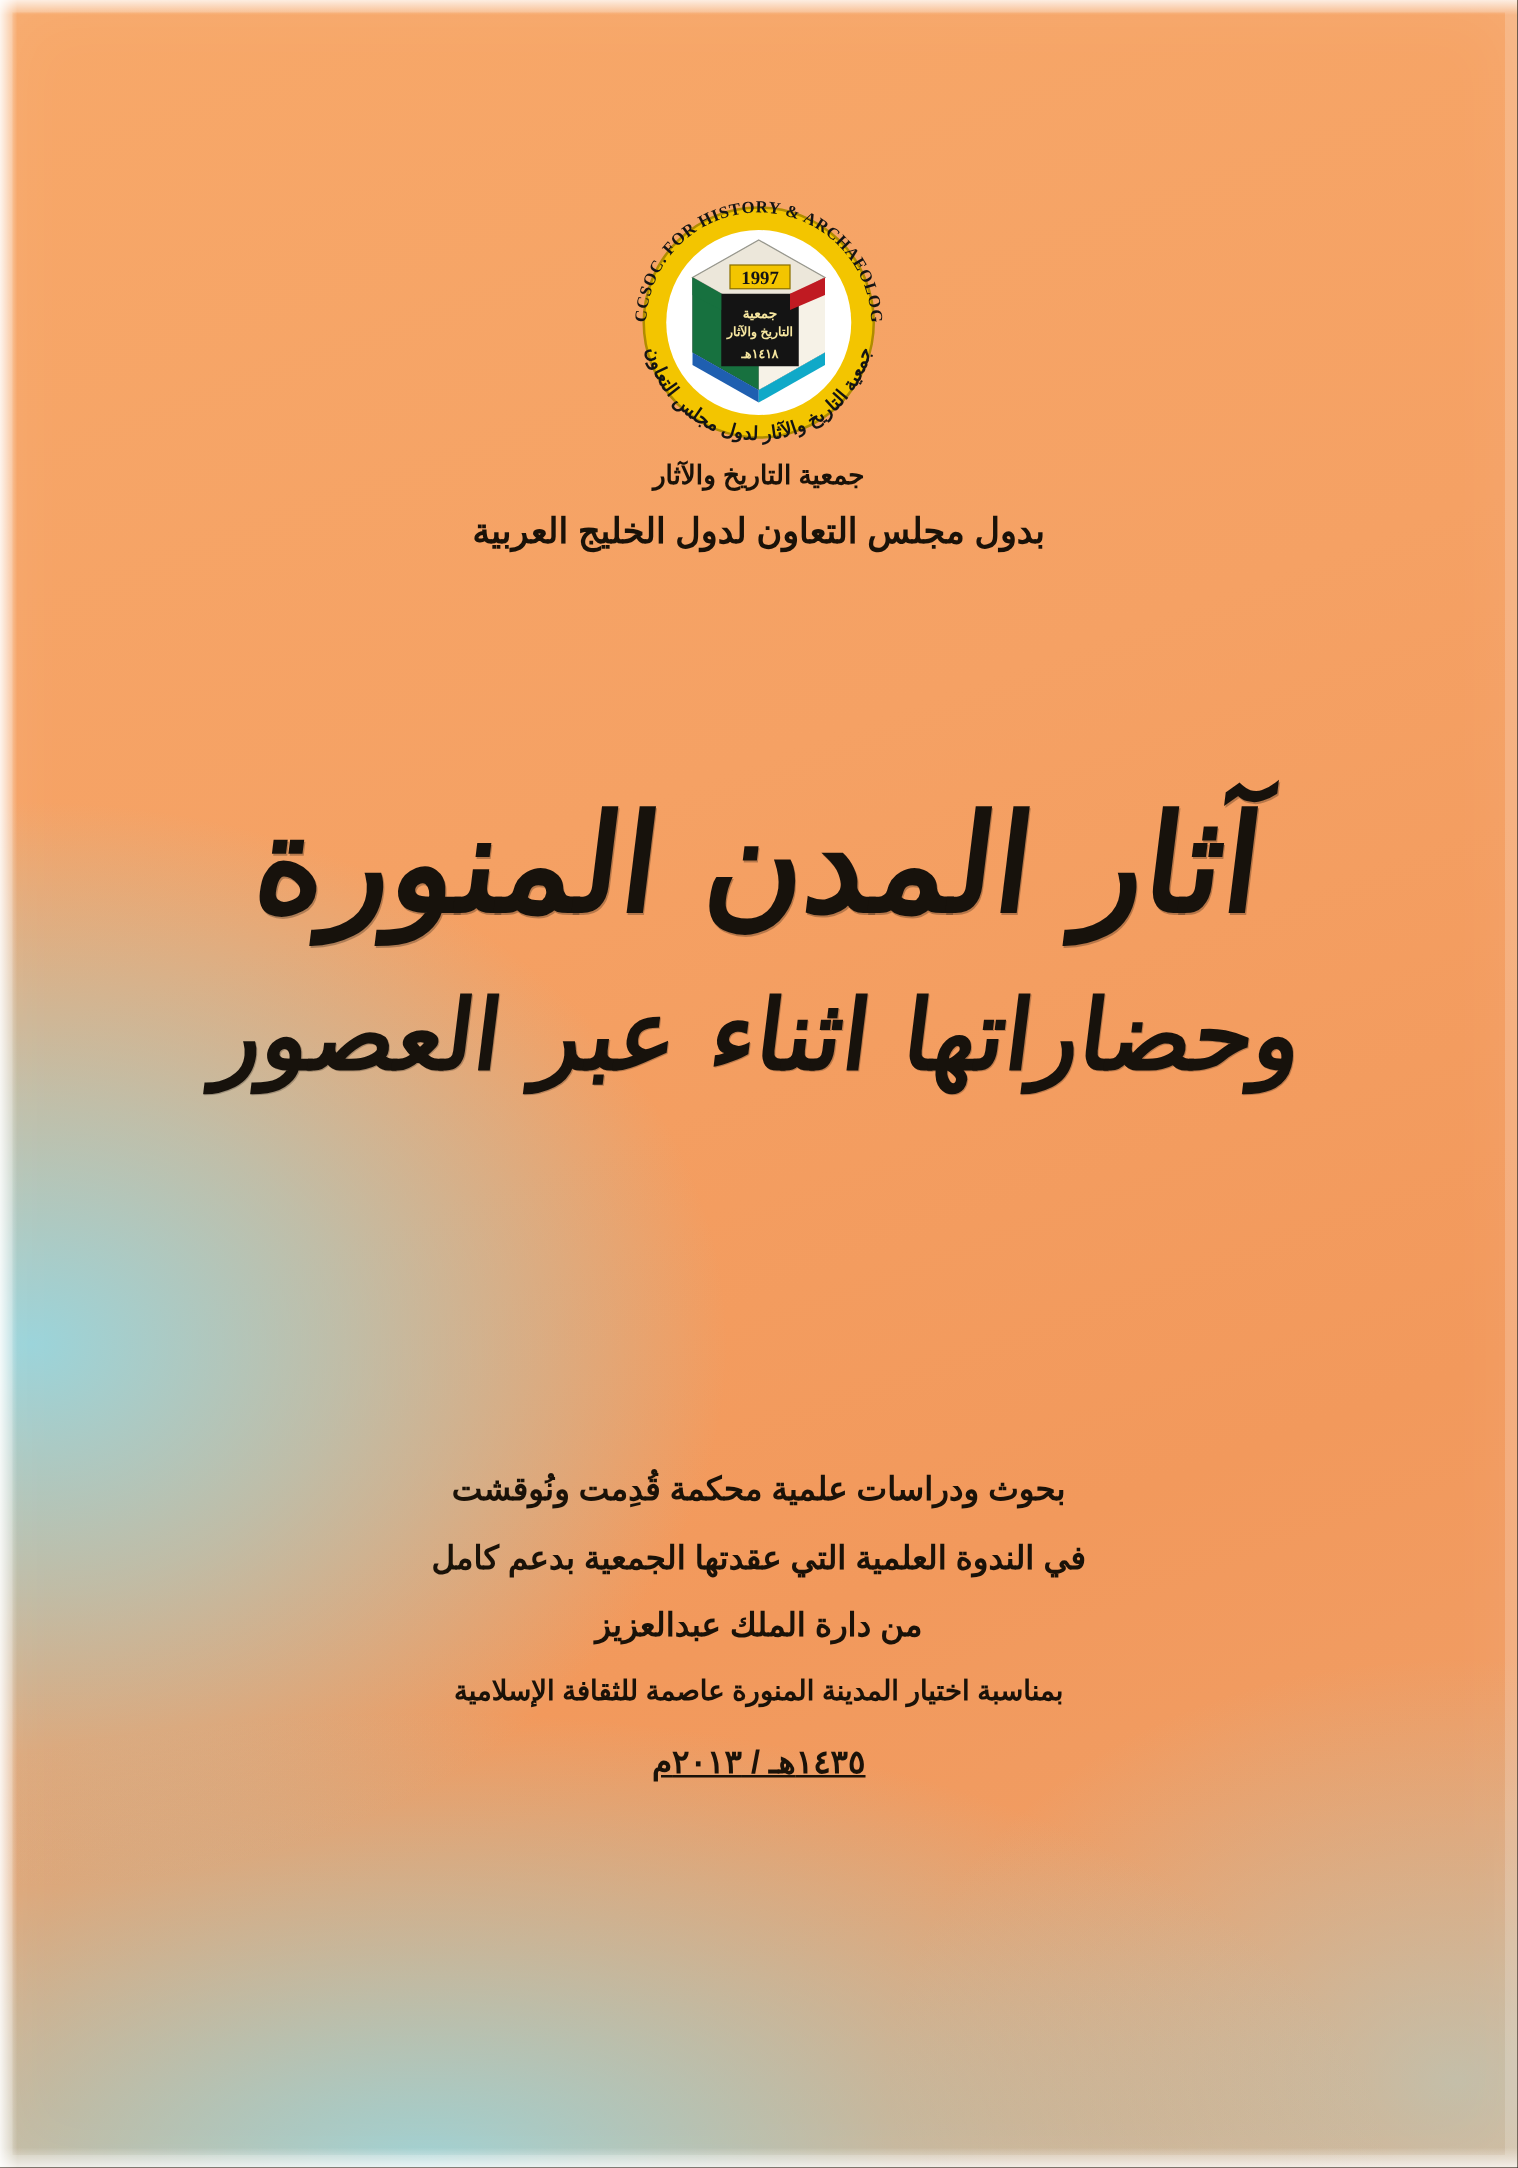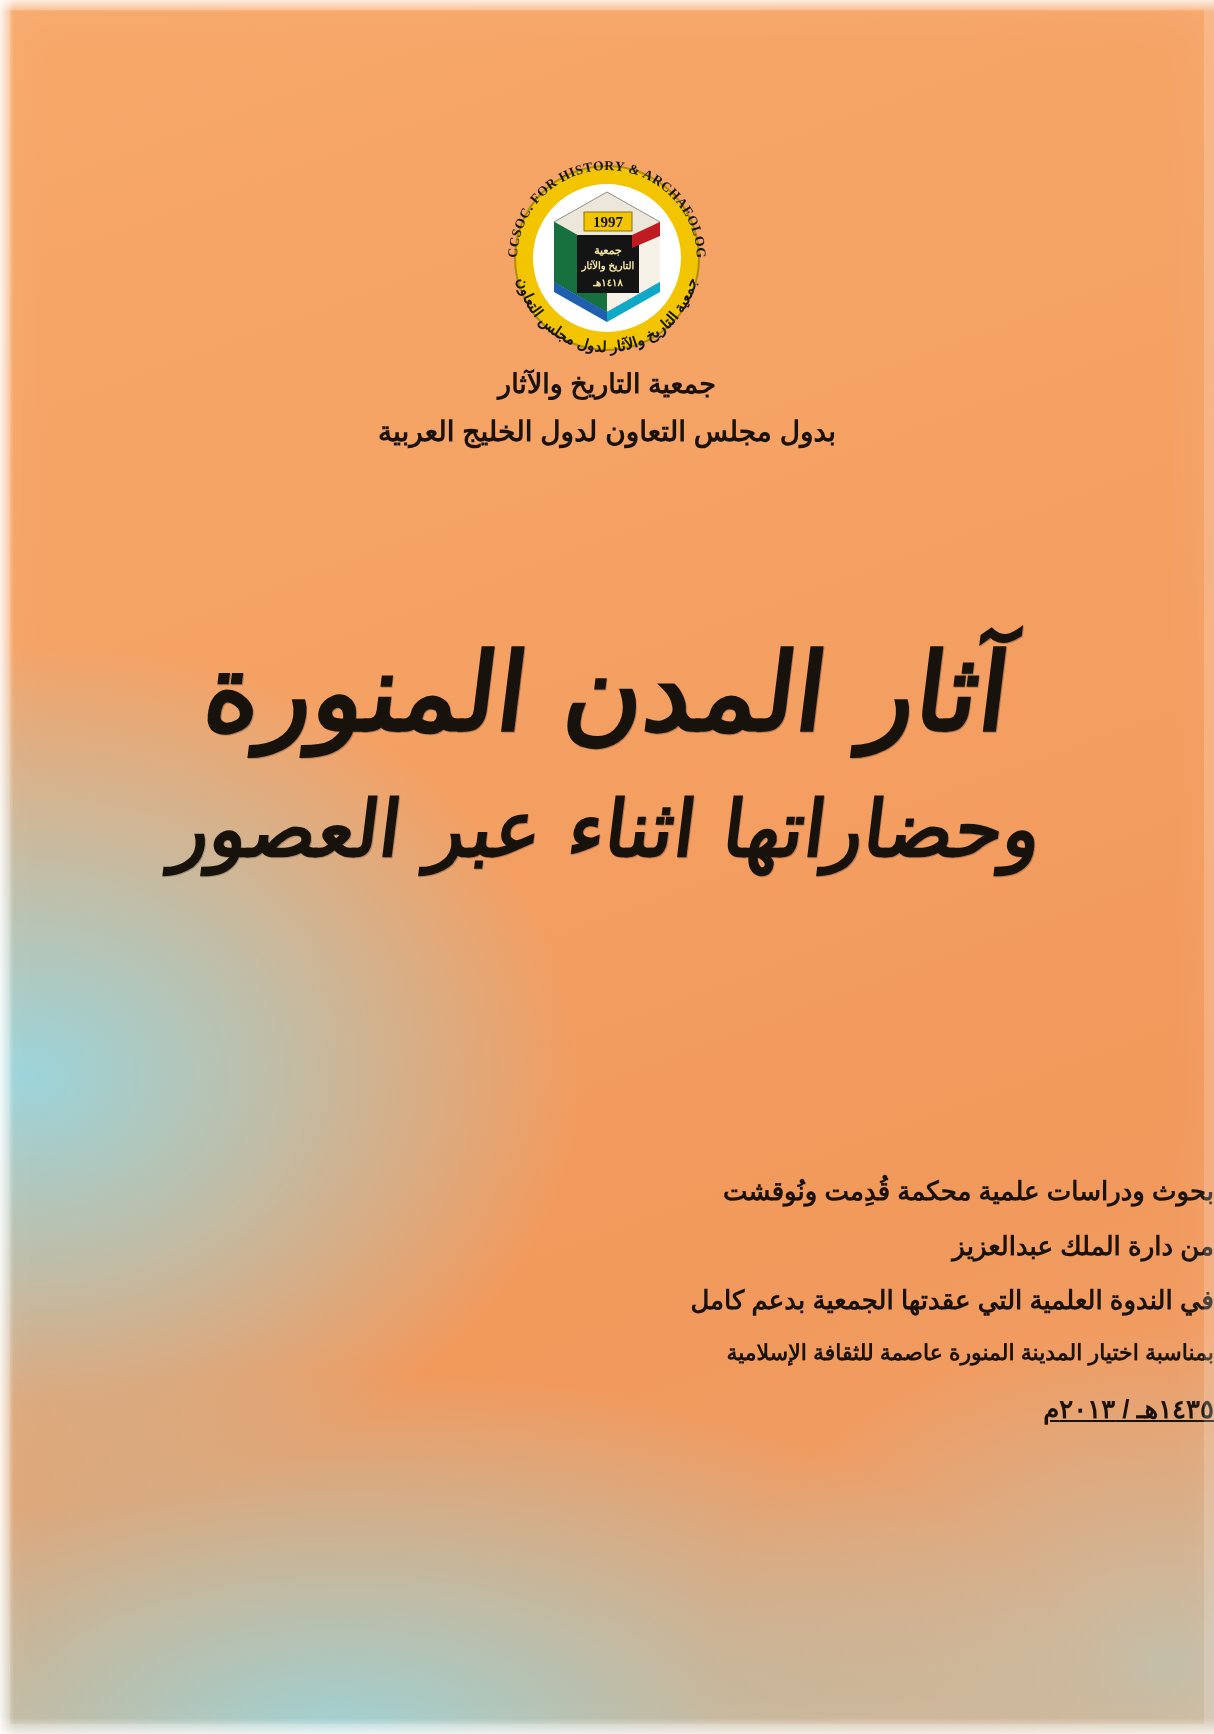--- a/index.html
+++ b/index.html
@@ -69,21 +69,21 @@
 
   
   .society {
     position: absolute;
     top: 368px;
     left: 0; right: 0;
     text-align: center;
     color: #1a1208;
   }
   .society .line1 {
-    font-size: 27px;
+    font-size: 21px;
     font-weight: bold;
     letter-spacing: 0px;
     margin-bottom: 15px;
   }
   .society .line2 {
     font-size: 28px;
     font-weight: bold;
   }
 
   
@@ -114,21 +114,21 @@
     margin-top: 8px;
     text-shadow: 1px 1px 0 rgba(0,0,0,0.22);
     white-space: nowrap;
   }
 
   
   .desc {
     position: absolute;
     top: 1175px;
     left: 0; right: 0;
-    text-align: right;
+    text-align: center;
     color: #1a1208;
   }
   .desc p {
     margin: 0 0 22px 0;
     font-size: 26px;
     font-weight: bold;
     line-height: 1.25;
   }
   .desc p.small {
     font-size: 22px;
@@ -198,19 +198,19 @@
     <div class="line2">بدول مجلس التعاون لدول الخليج العربية</div>
   </div>
 
   <div class="title-block">
     <div class="title-main">آثار المدن المنورة</div>
     <div class="title-sub">وحضاراتها اثناء عبر العصور</div>
   </div>
 
   <div class="desc">
     <p>بحوث ودراسات علمية محكمة قُدِمت ونُوقشت</p>
+    <p>في الندوة العلمية التي عقدتها الجمعية بدعم كامل</p>
     <p>من دارة الملك عبدالعزيز</p>
-    <p>في الندوة العلمية التي عقدتها الجمعية بدعم كامل</p>
     <p class="small">بمناسبة اختيار المدينة المنورة عاصمة للثقافة الإسلامية</p>
     <div class="date">١٤٣٥هـ / ٢٠١٣م</div>
   </div>
 
 </div>
 
 </body></html>

